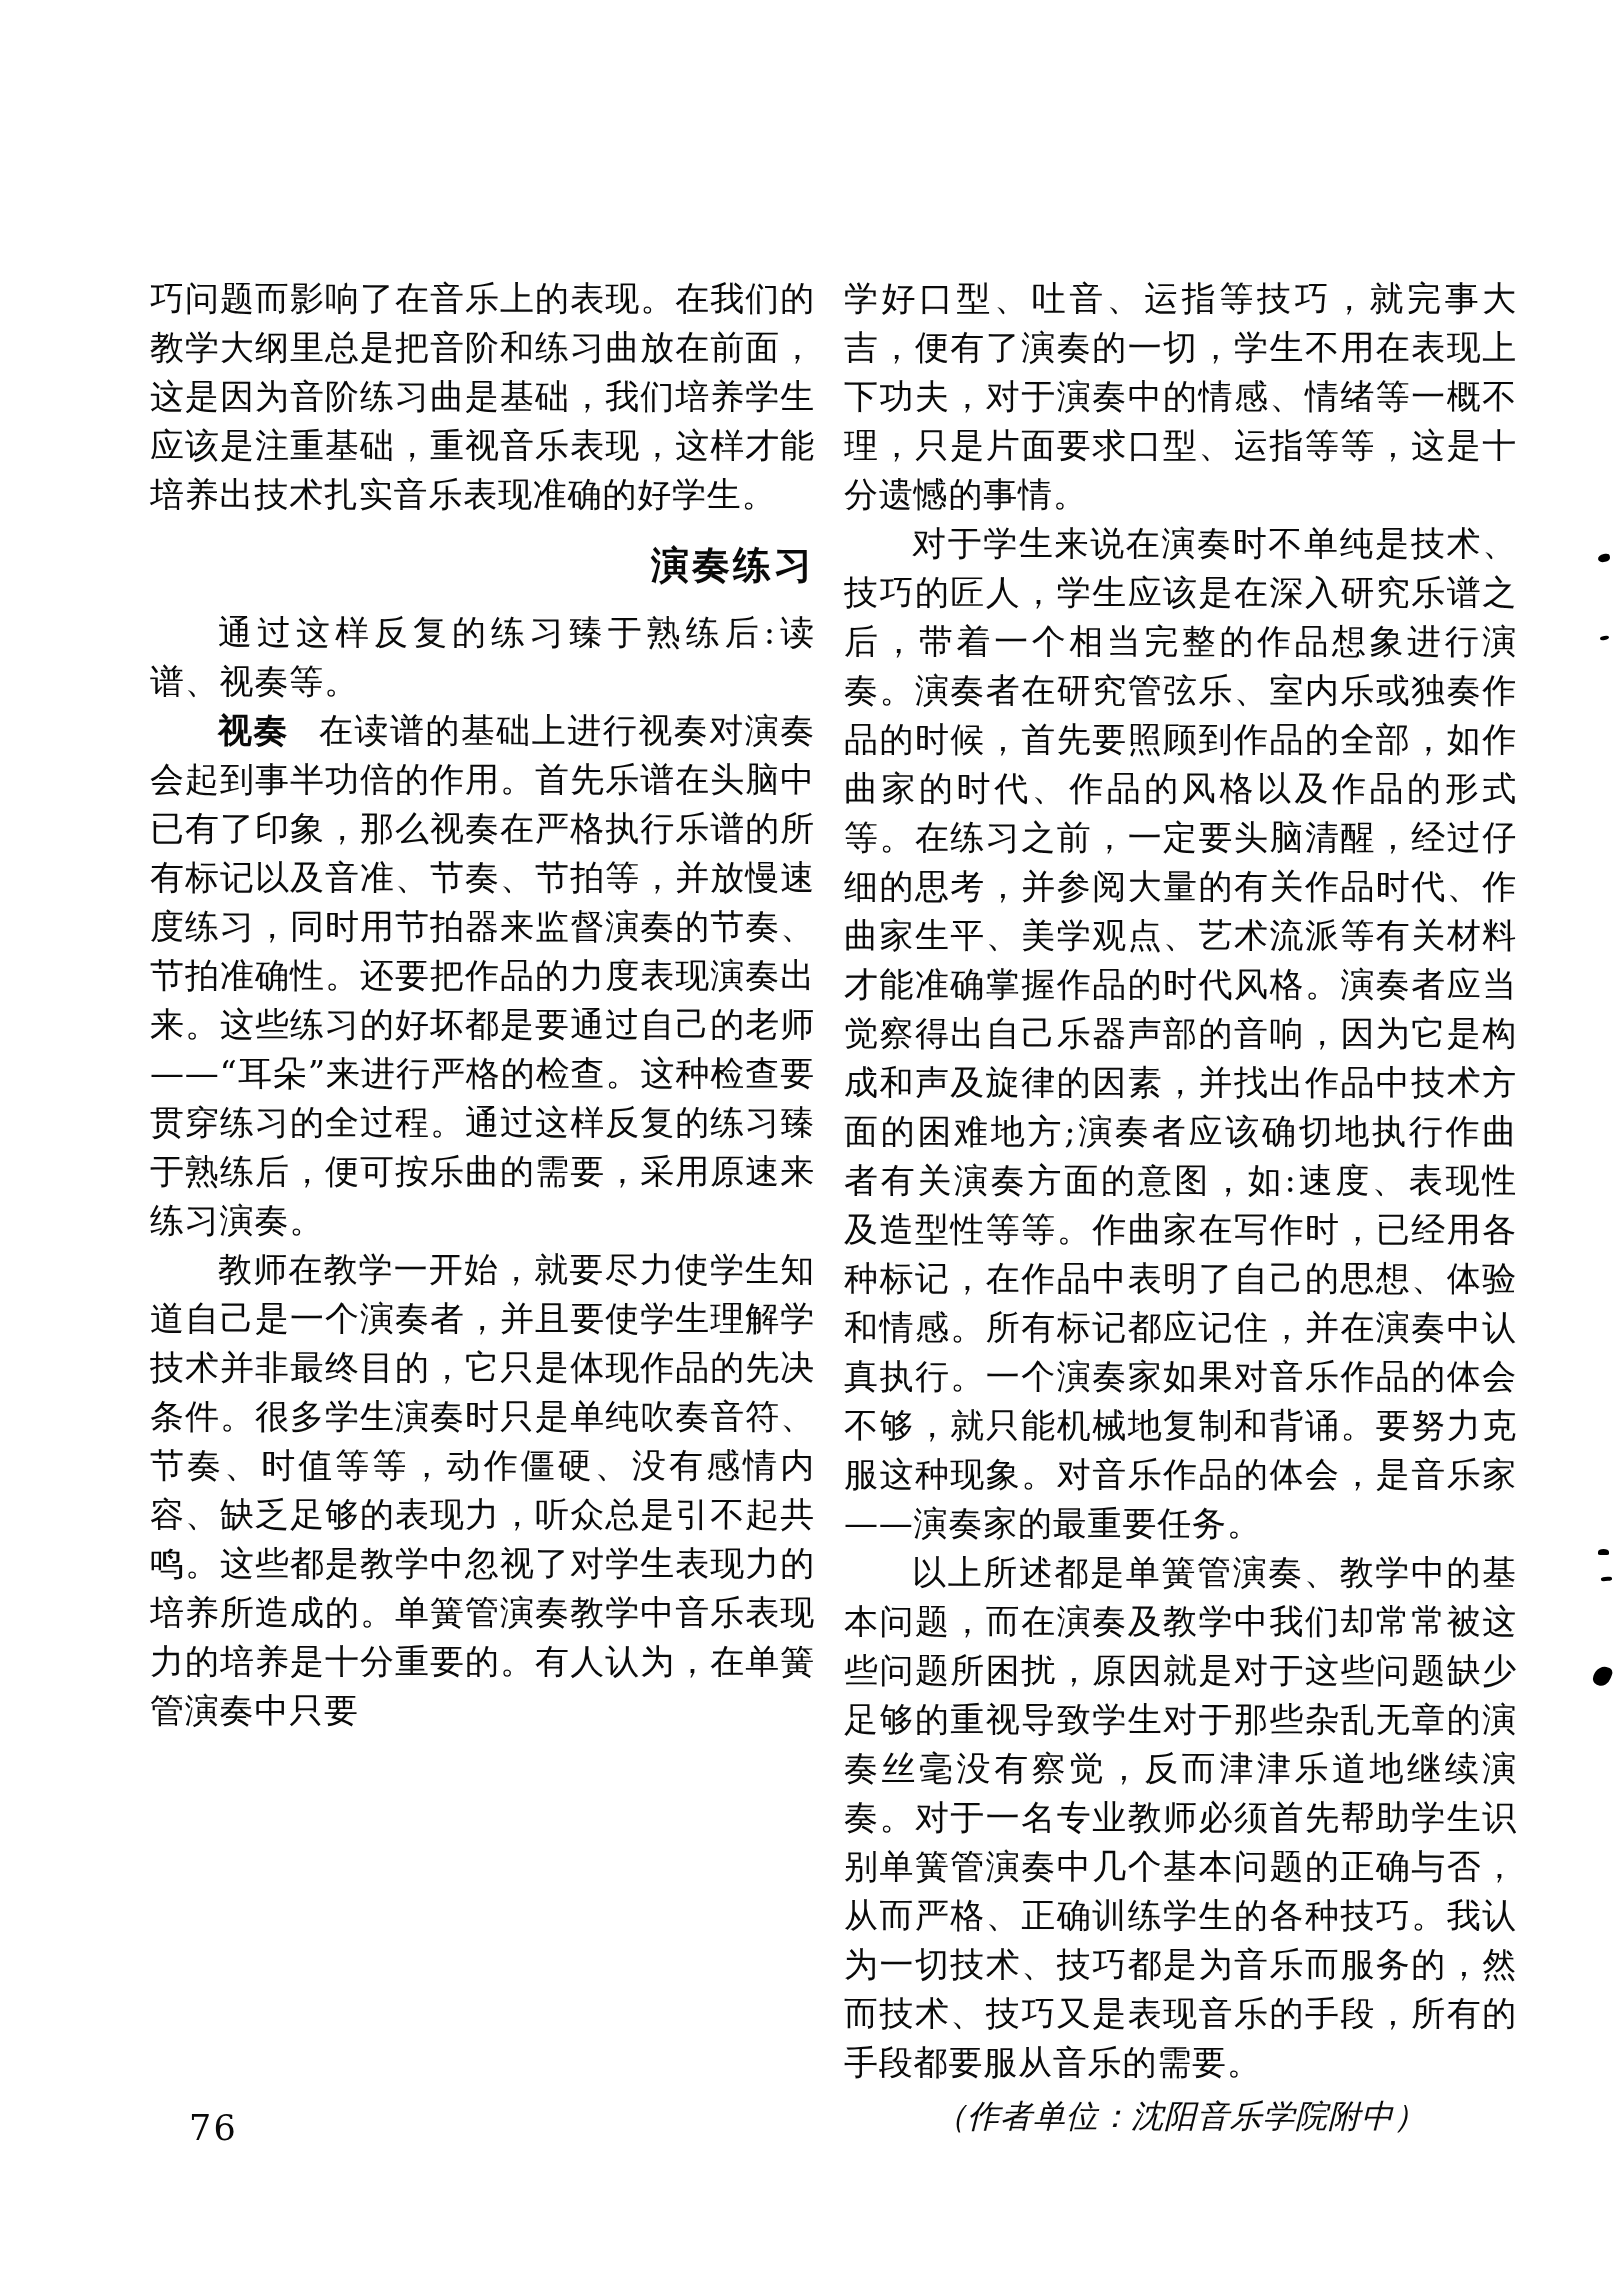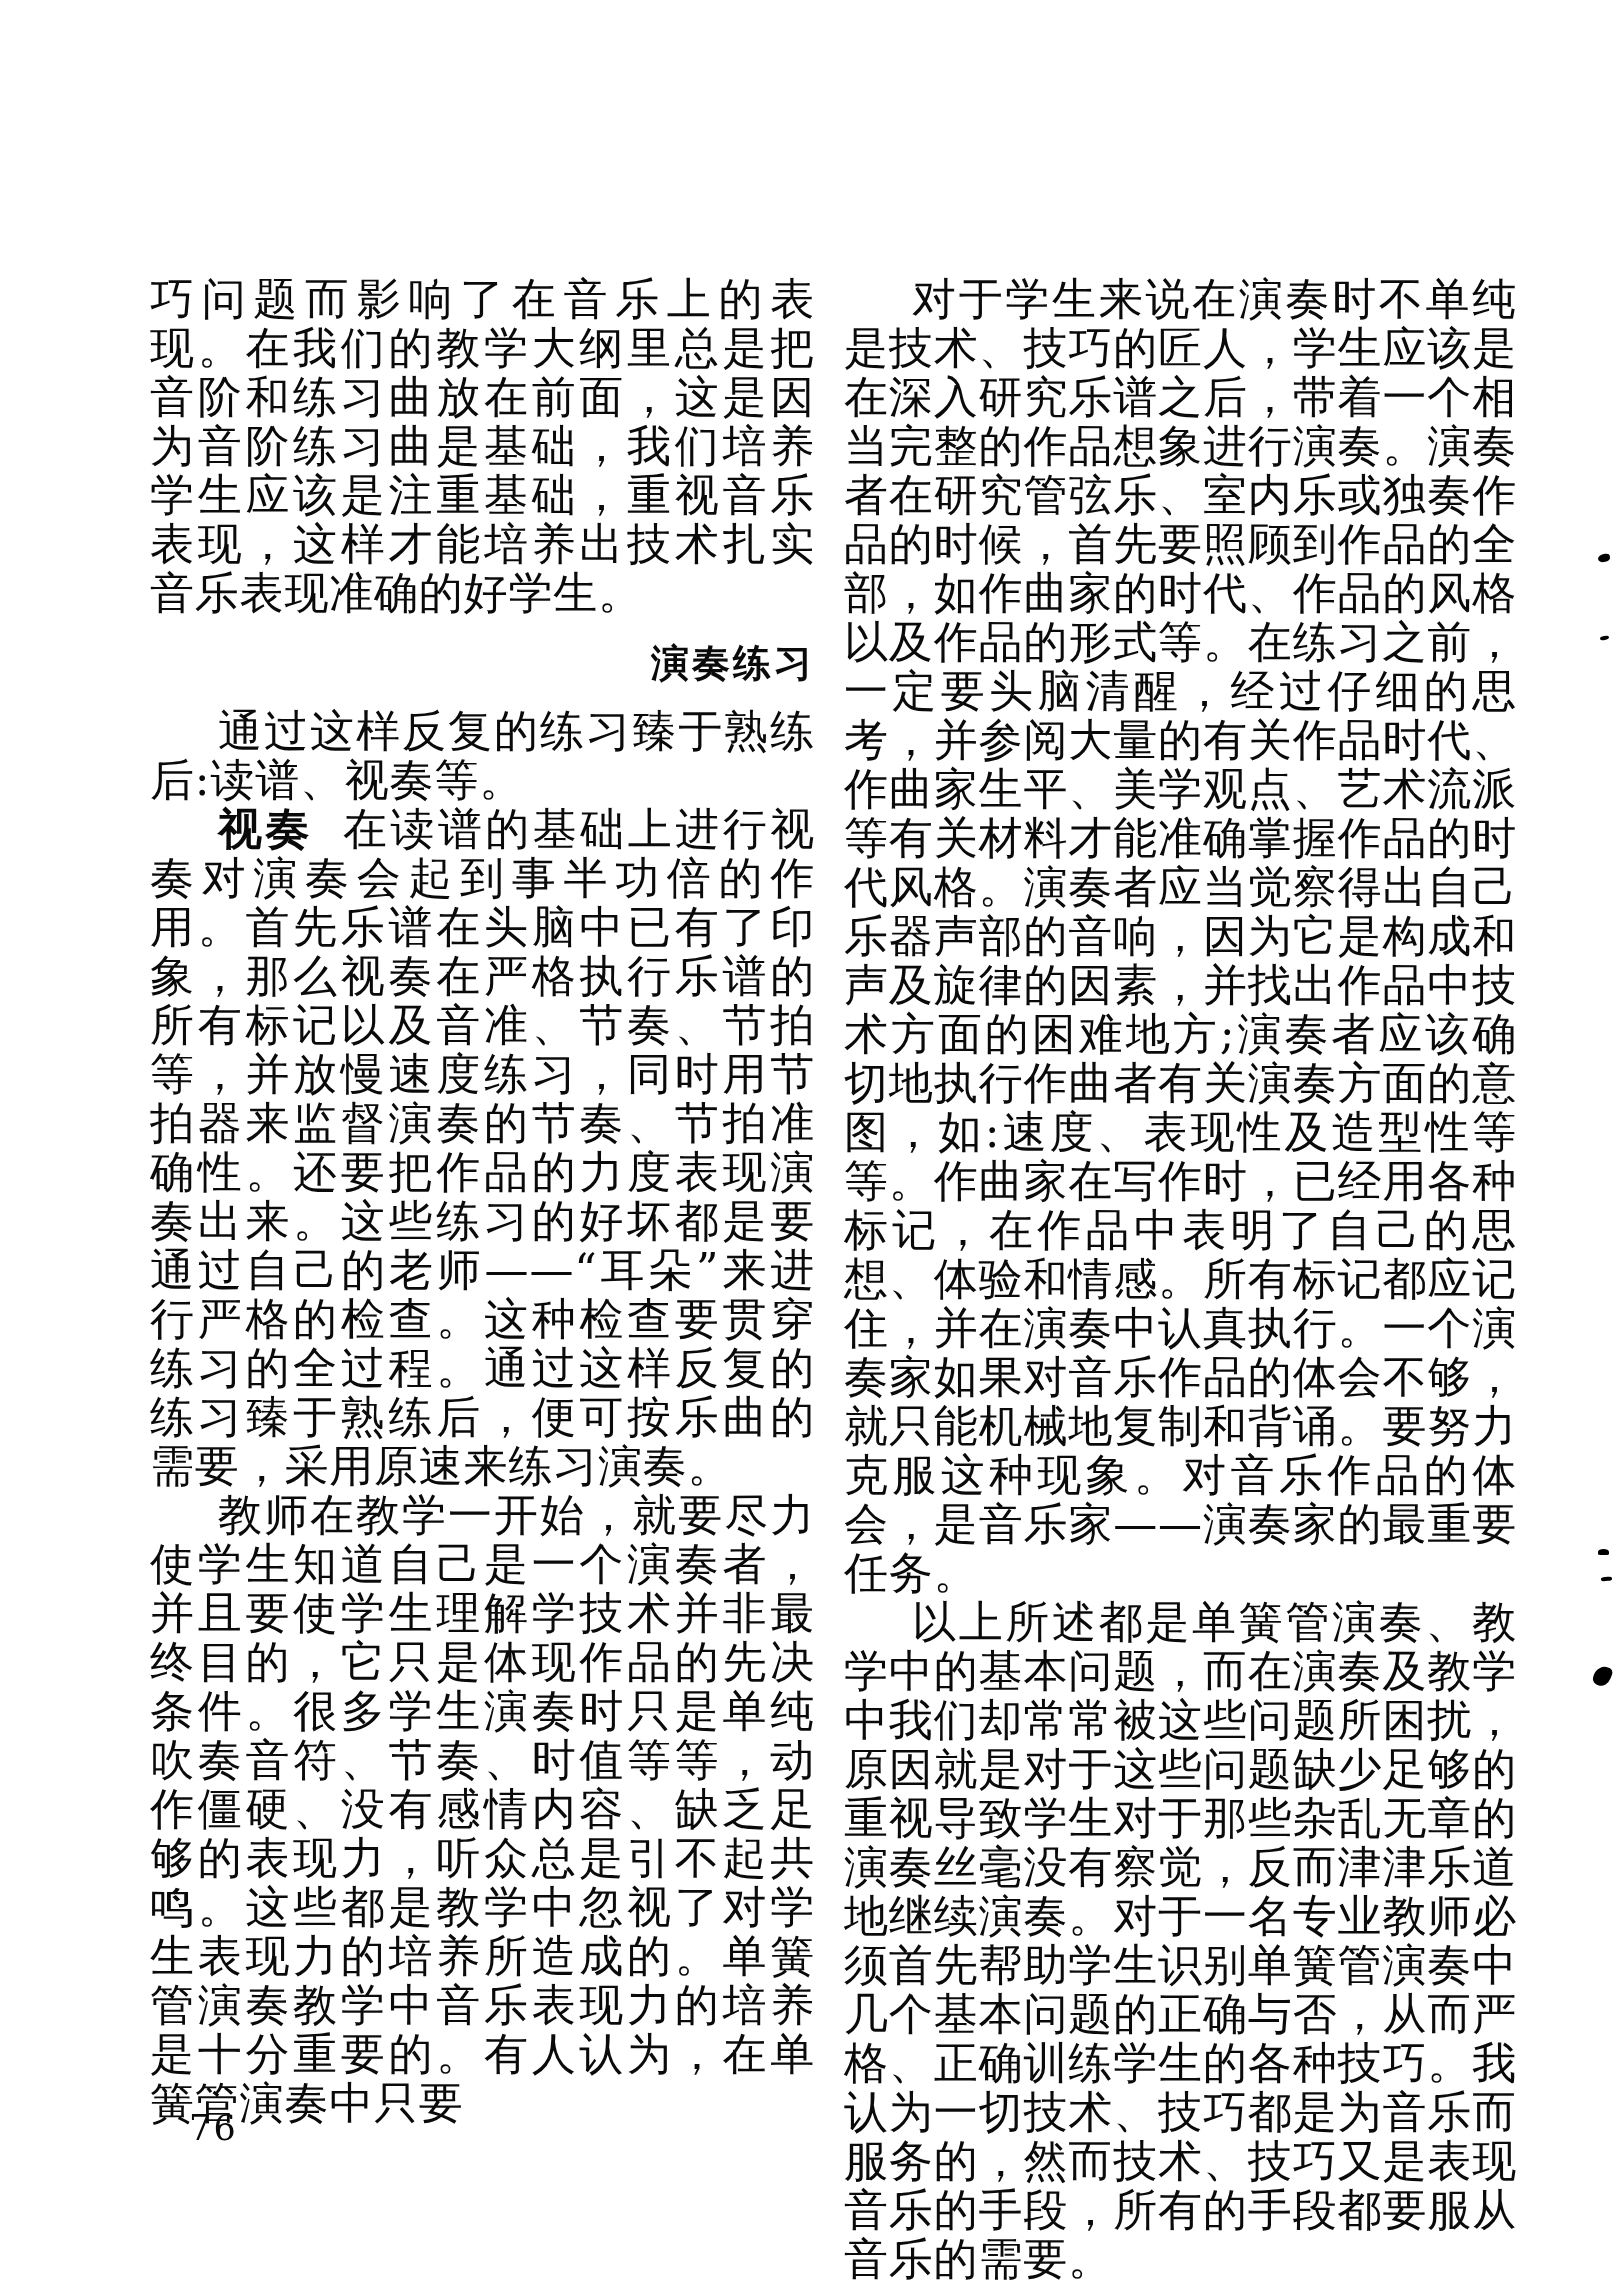--- a/index.html
+++ b/index.html
@@ -17,21 +17,21 @@
     color: #0a0a0a;
   }
   .col {
     position: absolute;
     top: 274px;
   }
   .col-left  { left: 150px;  width: 665px; }
   .col-right { left: 844px; width: 673px; }
   .body-text {
     margin: 0;
-    font-size: 44px;
+    font-size: 34px;
     line-height: 49px;
     text-align: justify;
     text-justify: inter-character;
     text-indent: 68px;
     letter-spacing: 0.8px;
   }
   .no-indent { text-indent: 0; }
   .section-heading {
     margin: 24px 0 21px 0;
     font-family: "DejaVu Sans", "Liberation Sans", sans-serif;
@@ -80,20 +80,21 @@
     <p class="body-text">通过这样反复的练习臻于熟练后:读谱、视奏等。</p>
 
 
     <p class="body-text"><span class="term">视奏</span><span>在读谱的基础上进行视奏对演奏会起到事半功倍的作用。首先乐谱在头脑中已有了印象，那么视奏在严格执行乐谱的所有标记以及音准、节奏、节拍等，并放慢速度练习，同时用节拍器来监督演奏的节奏、节拍准确性。还要把作品的力度表现演奏出来。这些练习的好坏都是要通过自己的老师——“耳朵”来进行严格的检查。这种检查要贯穿练习的全过程。通过这样反复的练习臻于熟练后，便可按乐曲的需要，采用原速来练习演奏。</span></p>
 
 
     <p class="body-text">教师在教学一开始，就要尽力使学生知道自己是一个演奏者，并且要使学生理解学技术并非最终目的，它只是体现作品的先决条件。很多学生演奏时只是单纯吹奏音符、节奏、时值等等，动作僵硬、没有感情内容、缺乏足够的表现力，听众总是引不起共鸣。这些都是教学中忽视了对学生表现力的培养所造成的。单簧管演奏教学中音乐表现力的培养是十分重要的。有人认为，在单簧管演奏中只要</p>
   </div>
 
   <div class="col col-right">
+    <p class="body-text no-indent">学好口型、吐音、运指等技巧，就完事大吉，便有了演奏的一切，学生不用在表现上下功夫，对于演奏中的情感、情绪等一概不理，只是片面要求口型、运指等等，这是十分遗憾的事情。</p>
 
     <p class="body-text">对于学生来说在演奏时不单纯是技术、技巧的匠人，学生应该是在深入研究乐谱之后，带着一个相当完整的作品想象进行演奏。演奏者在研究管弦乐、室内乐或独奏作品的时候，首先要照顾到作品的全部，如作曲家的时代、作品的风格以及作品的形式等。在练习之前，一定要头脑清醒，经过仔细的思考，并参阅大量的有关作品时代、作曲家生平、美学观点、艺术流派等有关材料才能准确掌握作品的时代风格。演奏者应当觉察得出自己乐器声部的音响，因为它是构成和声及旋律的因素，并找出作品中技术方面的困难地方;演奏者应该确切地执行作曲者有关演奏方面的意图，如:速度、表现性及造型性等等。作曲家在写作时，已经用各种标记，在作品中表明了自己的思想、体验和情感。所有标记都应记住，并在演奏中认真执行。一个演奏家如果对音乐作品的体会不够，就只能机械地复制和背诵。要努力克服这种现象。对音乐作品的体会，是音乐家——演奏家的最重要任务。</p>
 
     <p class="body-text">以上所述都是单簧管演奏、教学中的基本问题，而在演奏及教学中我们却常常被这些问题所困扰，原因就是对于这些问题缺少足够的重视导致学生对于那些杂乱无章的演奏丝毫没有察觉，反而津津乐道地继续演奏。对于一名专业教师必须首先帮助学生识别单簧管演奏中几个基本问题的正确与否，从而严格、正确训练学生的各种技巧。我认为一切技术、技巧都是为音乐而服务的，然而技术、技巧又是表现音乐的手段，所有的手段都要服从音乐的需要。</p>
 
     <p class="attribution">（作者单位：沈阳音乐学院附中）</p>
   </div>
 
   <div class="page-number">76</div>
 

